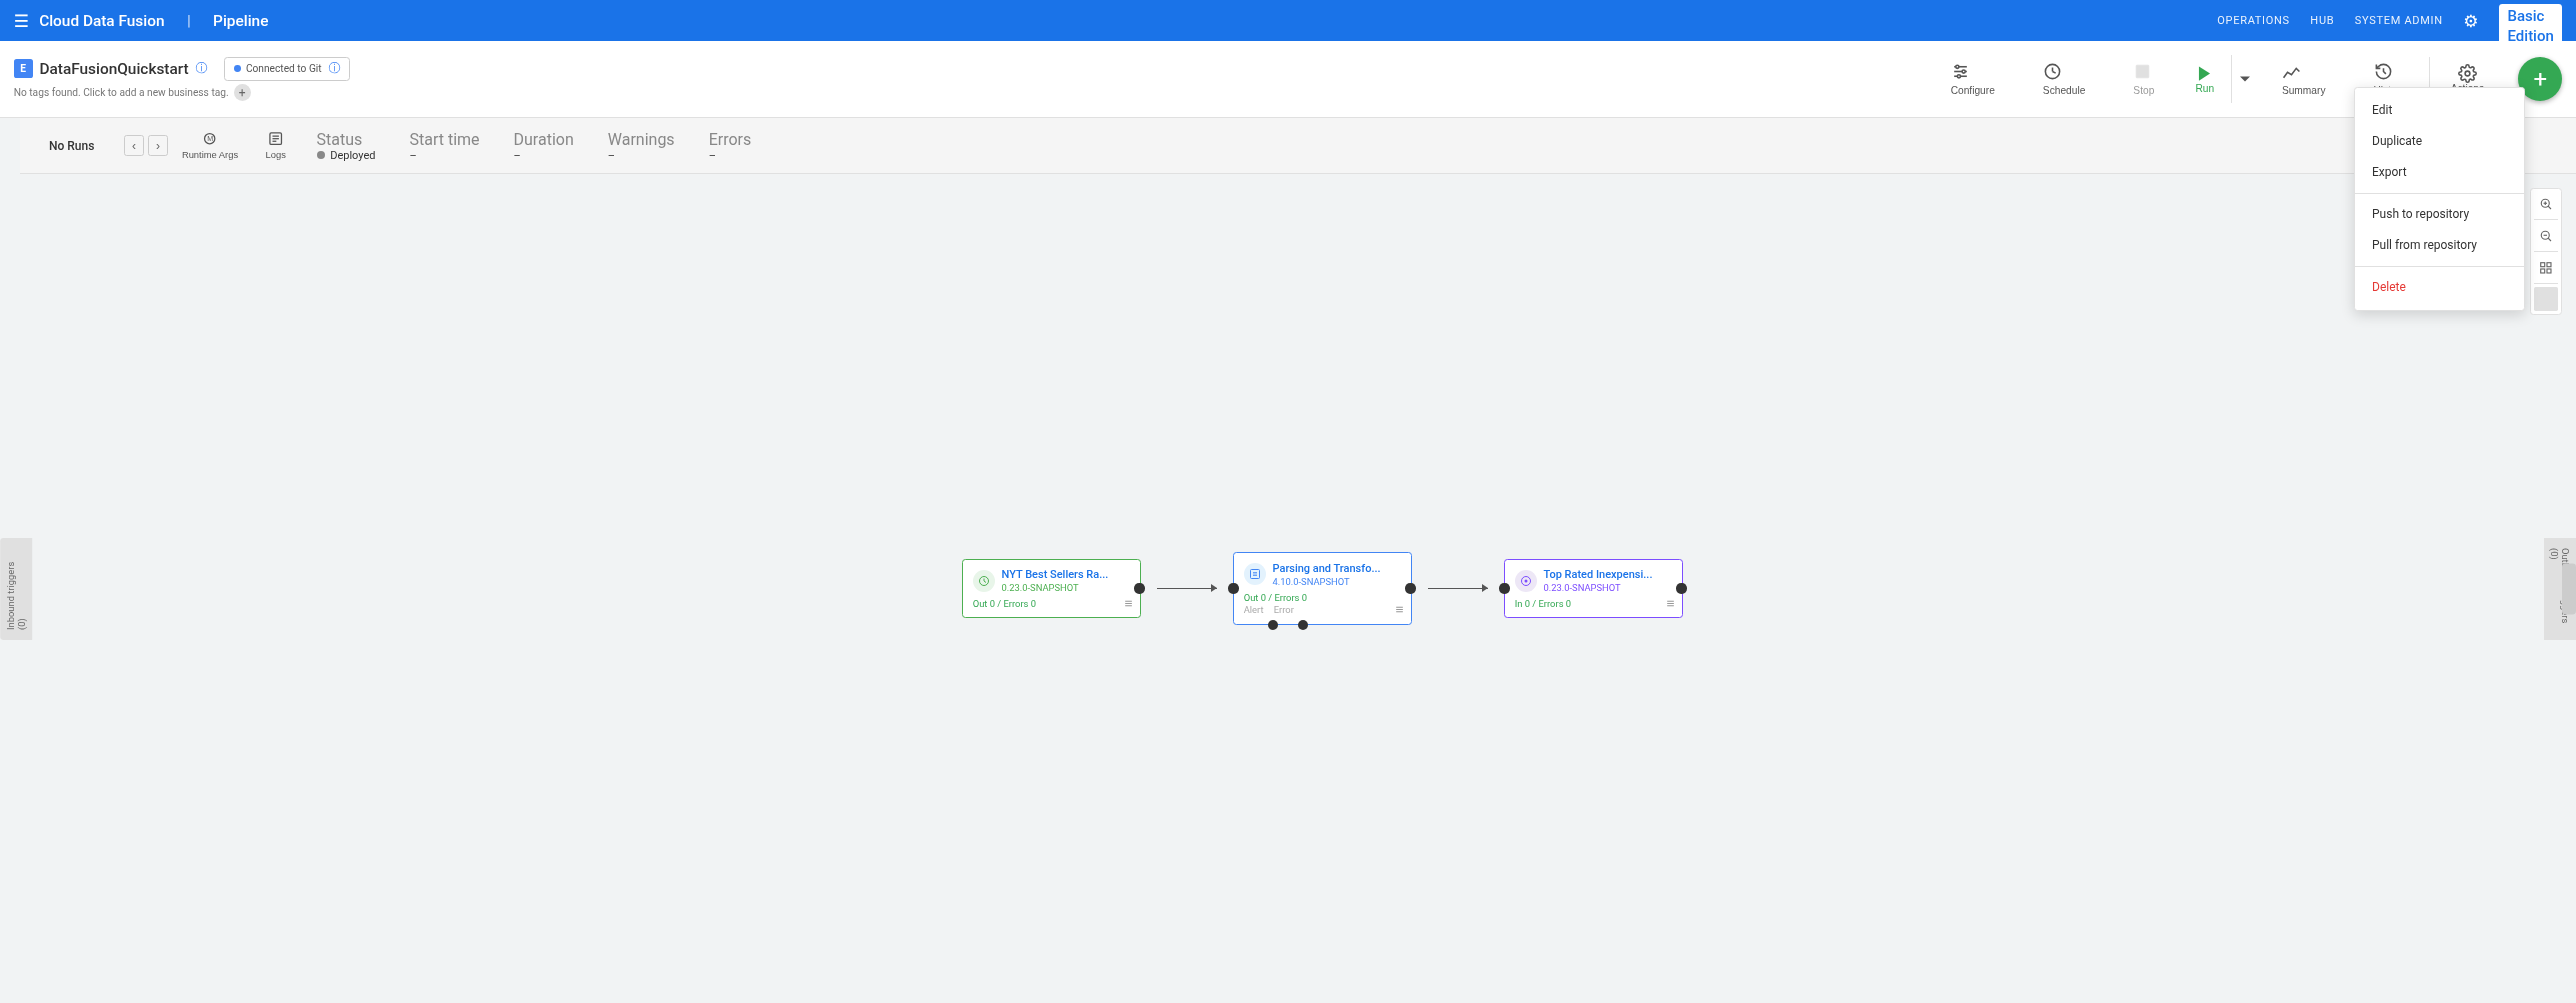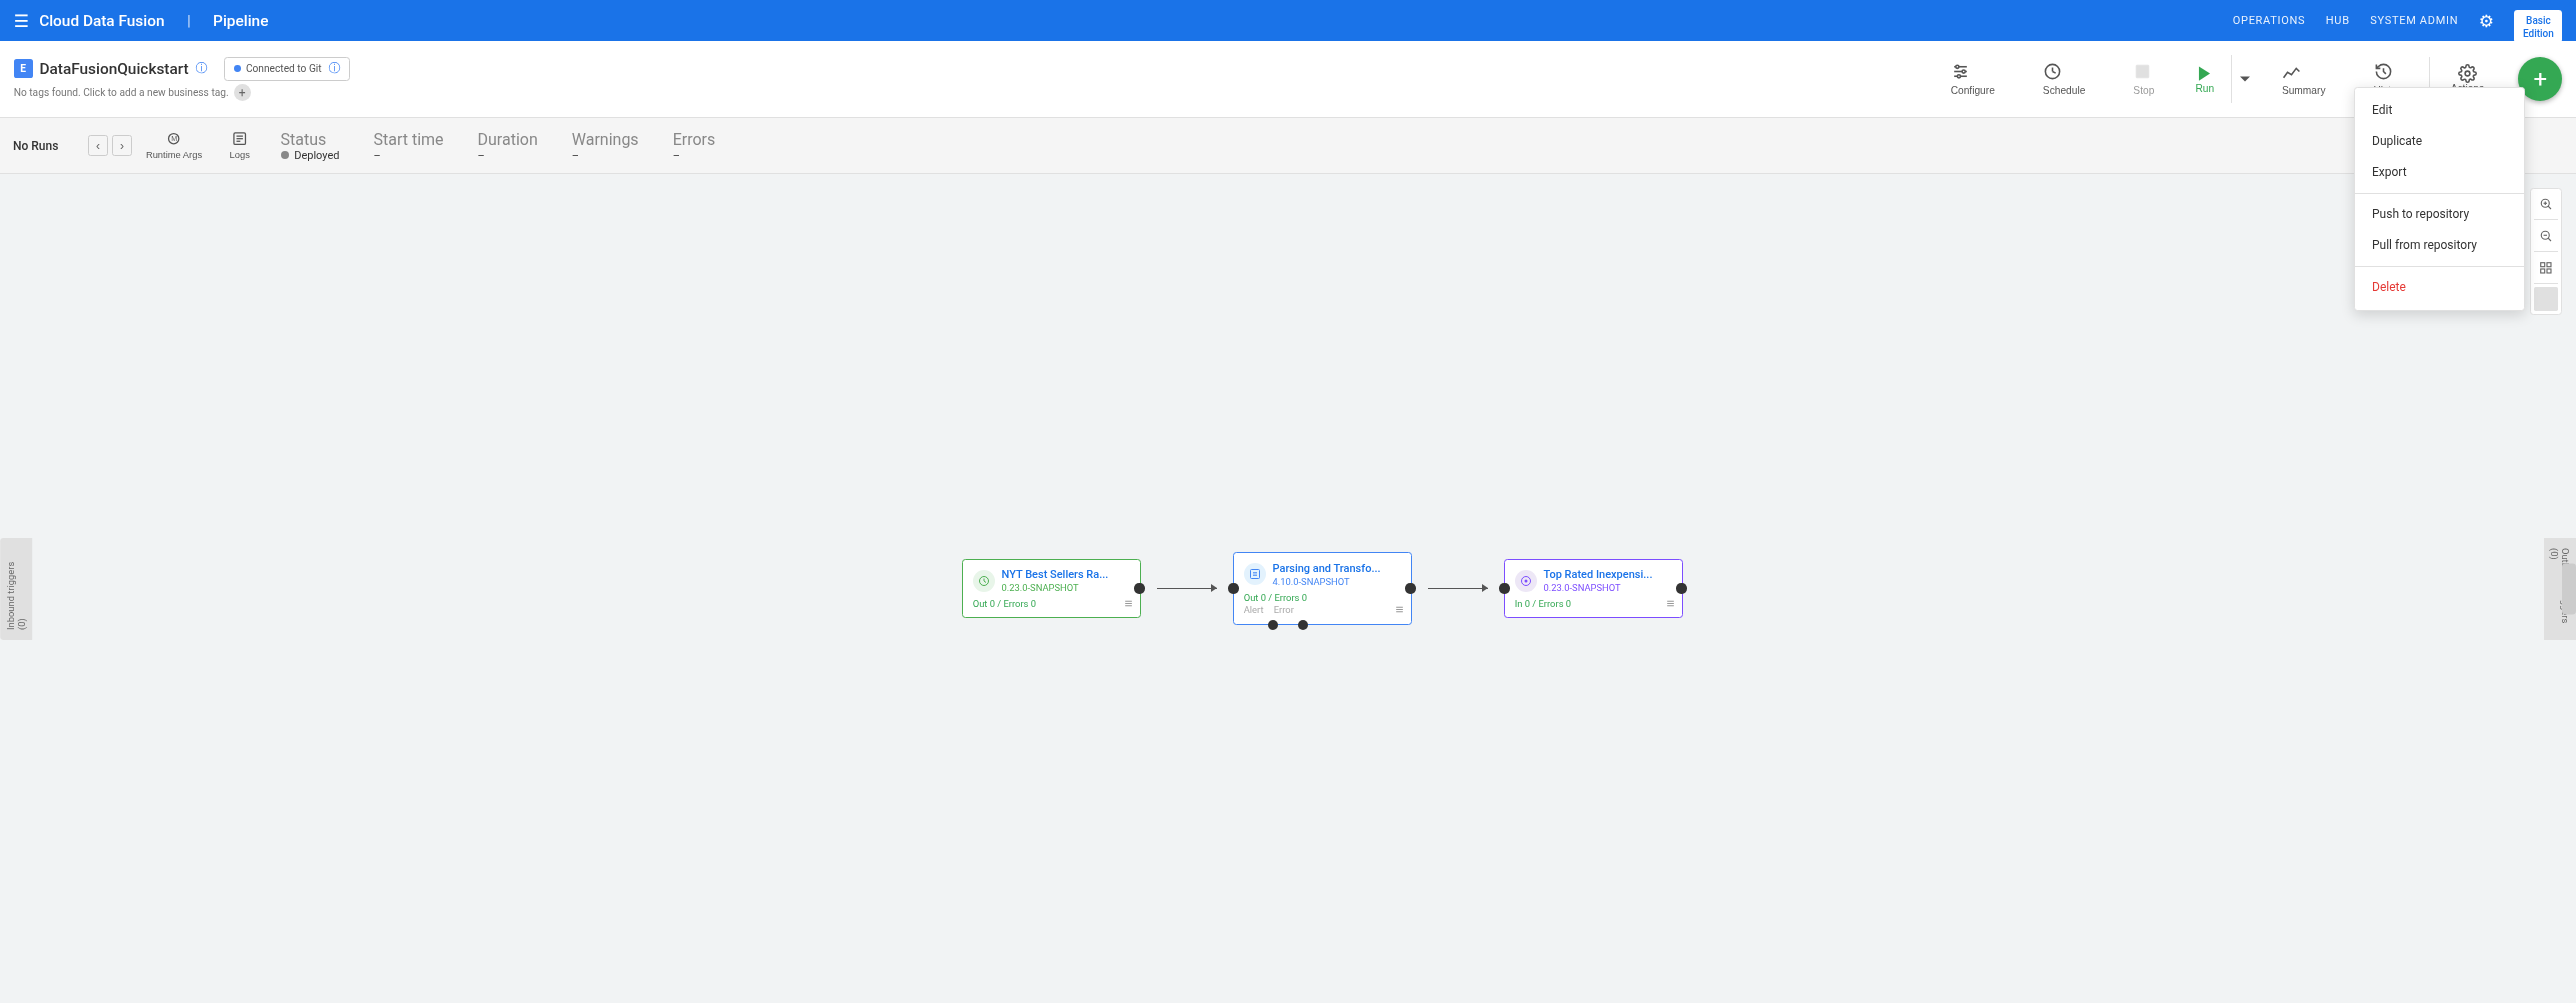--- a/index.html
+++ b/index.html
@@ -40,26 +40,25 @@
       font-size: 11px;
       letter-spacing: 0.7px;
       cursor: pointer;
       opacity: 0.9;
       text-transform: uppercase;
     }
     .gear-icon { font-size: 17px; cursor: pointer; color: white; }
     .edition-badge {
       background: white;
       color: #1a73e8;
-      font-size: 10px;
+      font-size: 15px;
       font-weight: 500;
       padding: 3.4px 8.5px;
       border-radius: 3.4px;
       line-height: 1.3;
-      text-align: center;
       margin-top: 12px;
     }
 
     
     .pipeline-header {
       background: white;
       height: 77px;
       display: flex;
       align-items: center;
       padding: 0 13.7px;
@@ -217,21 +216,22 @@
       box-shadow: 0 1.7px 5.1px rgba(0,0,0,0.3);
     }
 
     
     .run-status-bar {
       background: #f5f5f5;
       border-bottom: 0.9px solid #e0e0e0;
       height: 56px;
       display: flex;
       align-items: center;
-      padding: 0 13px;
+      padding: 0 29px;
+      margin-left: 20px;
     }
     .no-runs-label {
       font-size: 12px;
       font-weight: 500;
       color: #333;
       min-width: 68px;
     }
     .run-nav {
       display: flex;
       gap: 3.4px;

